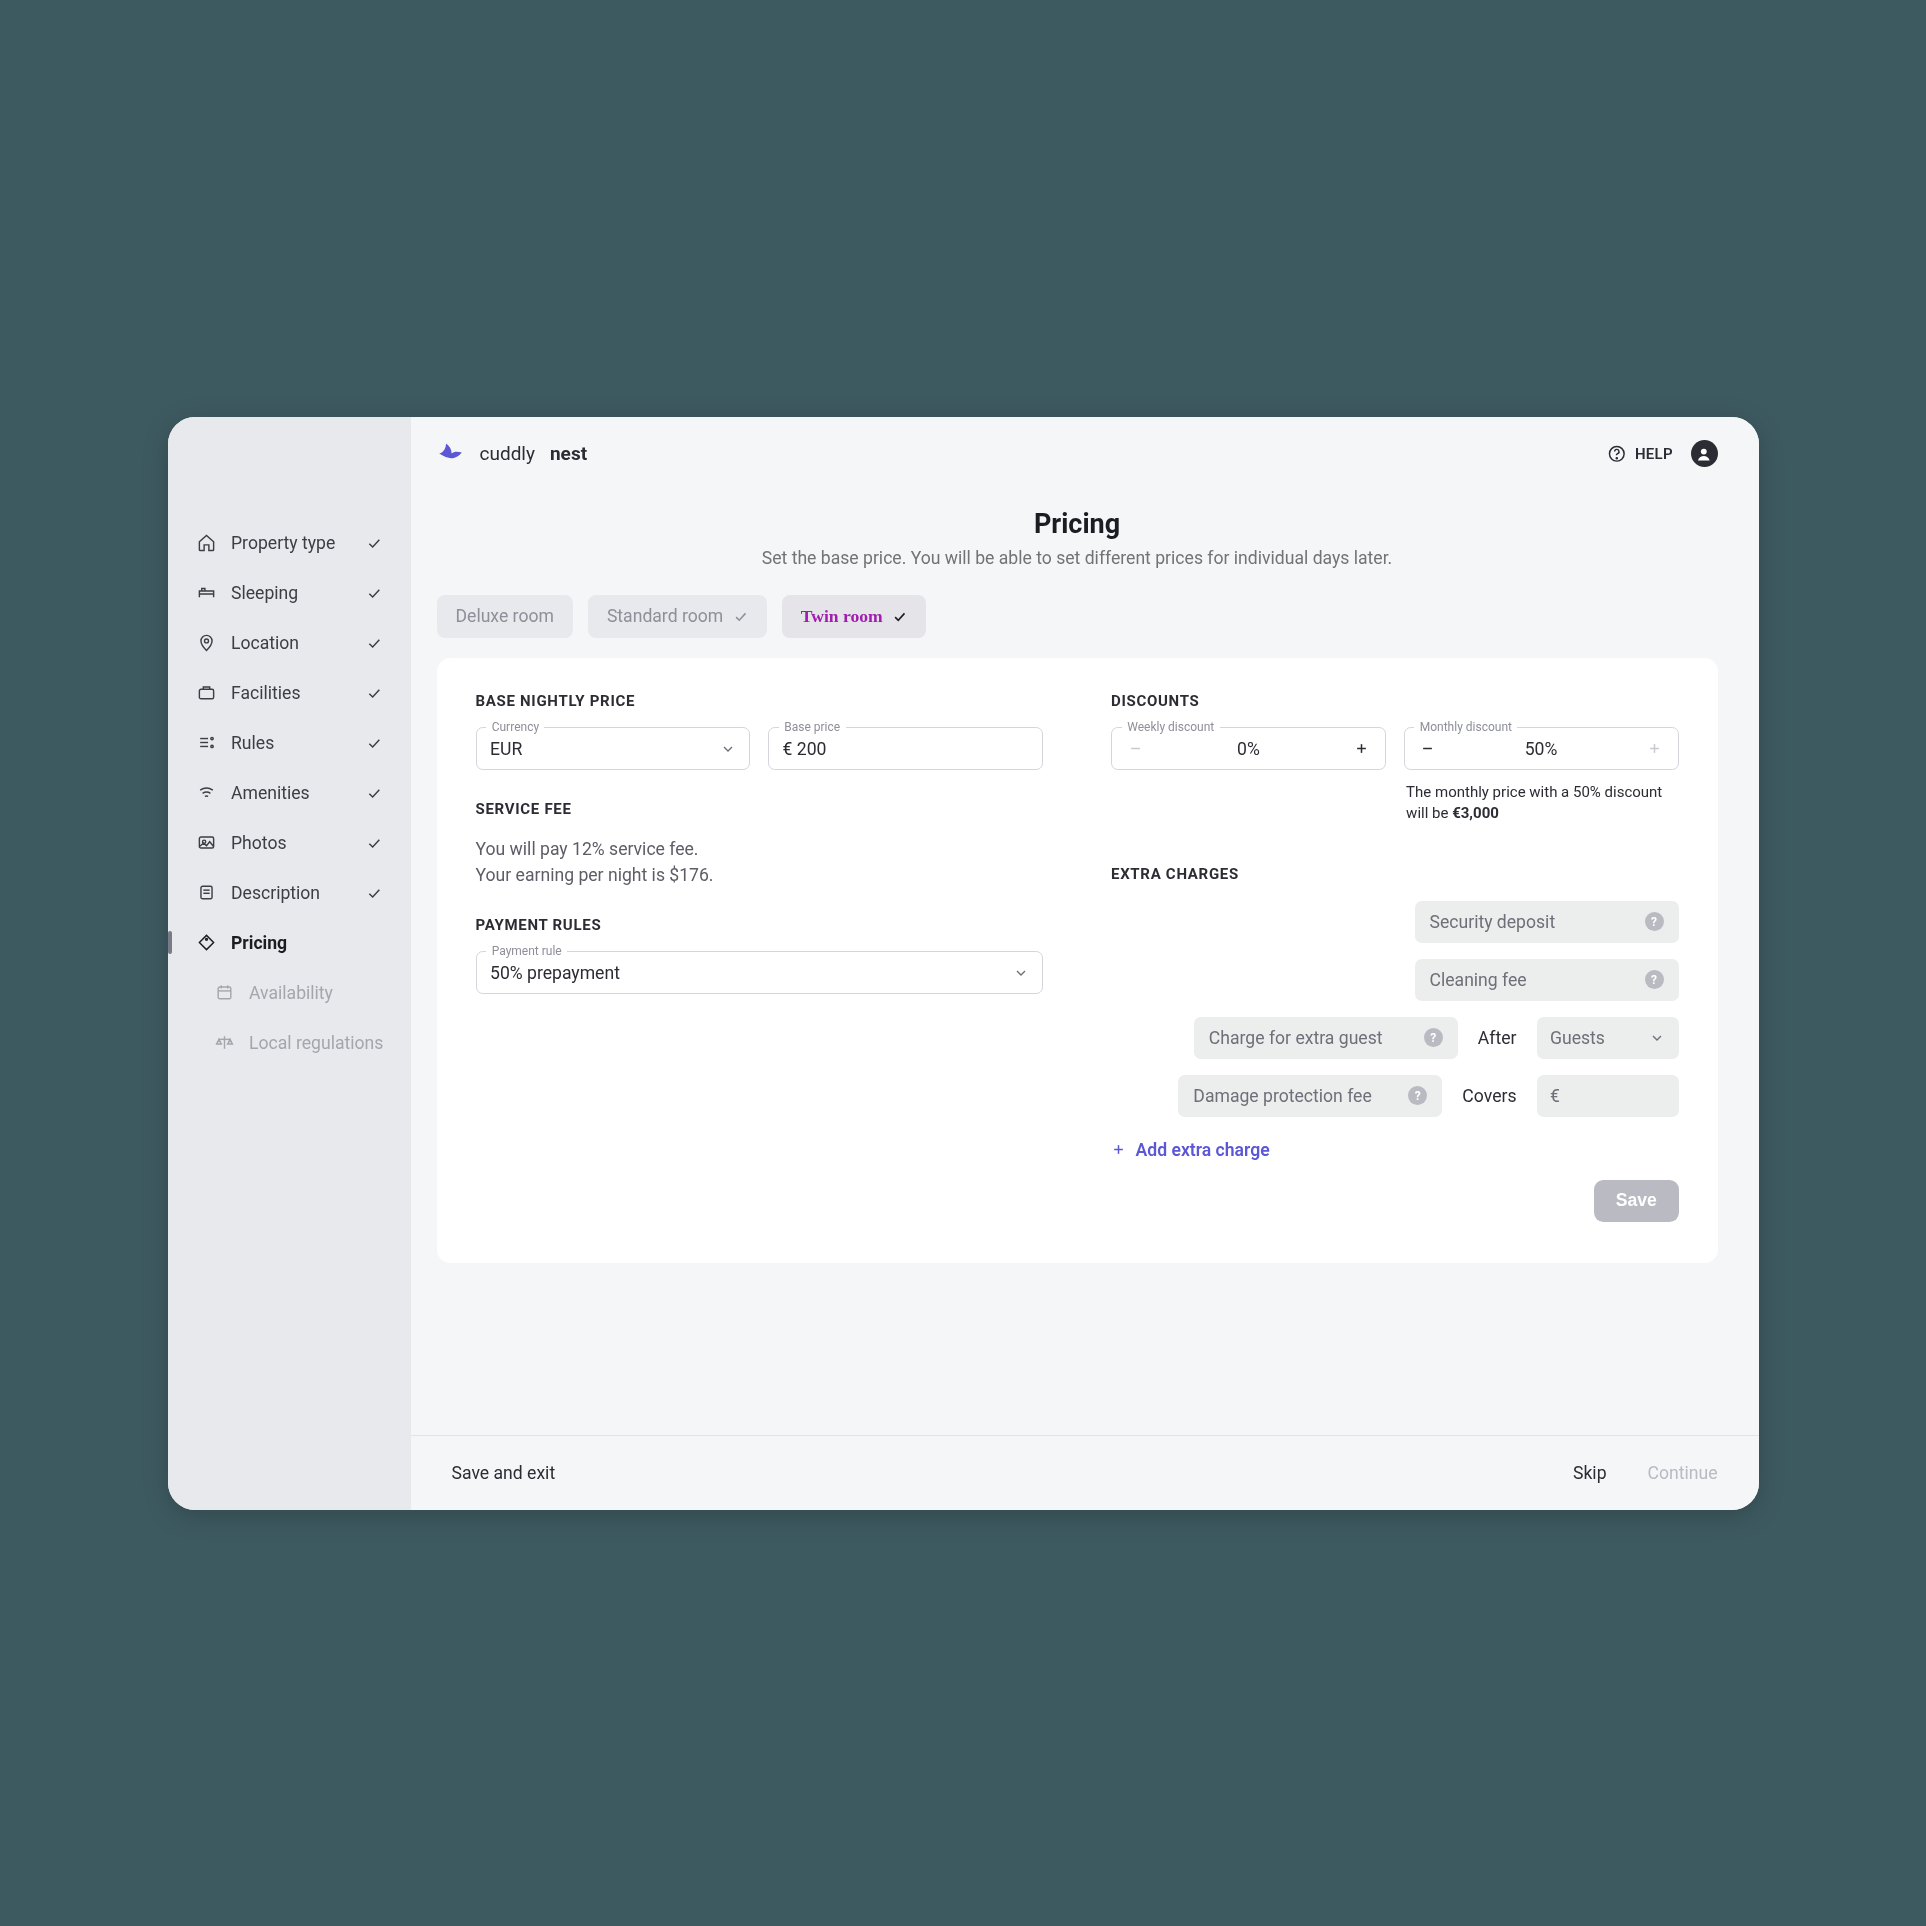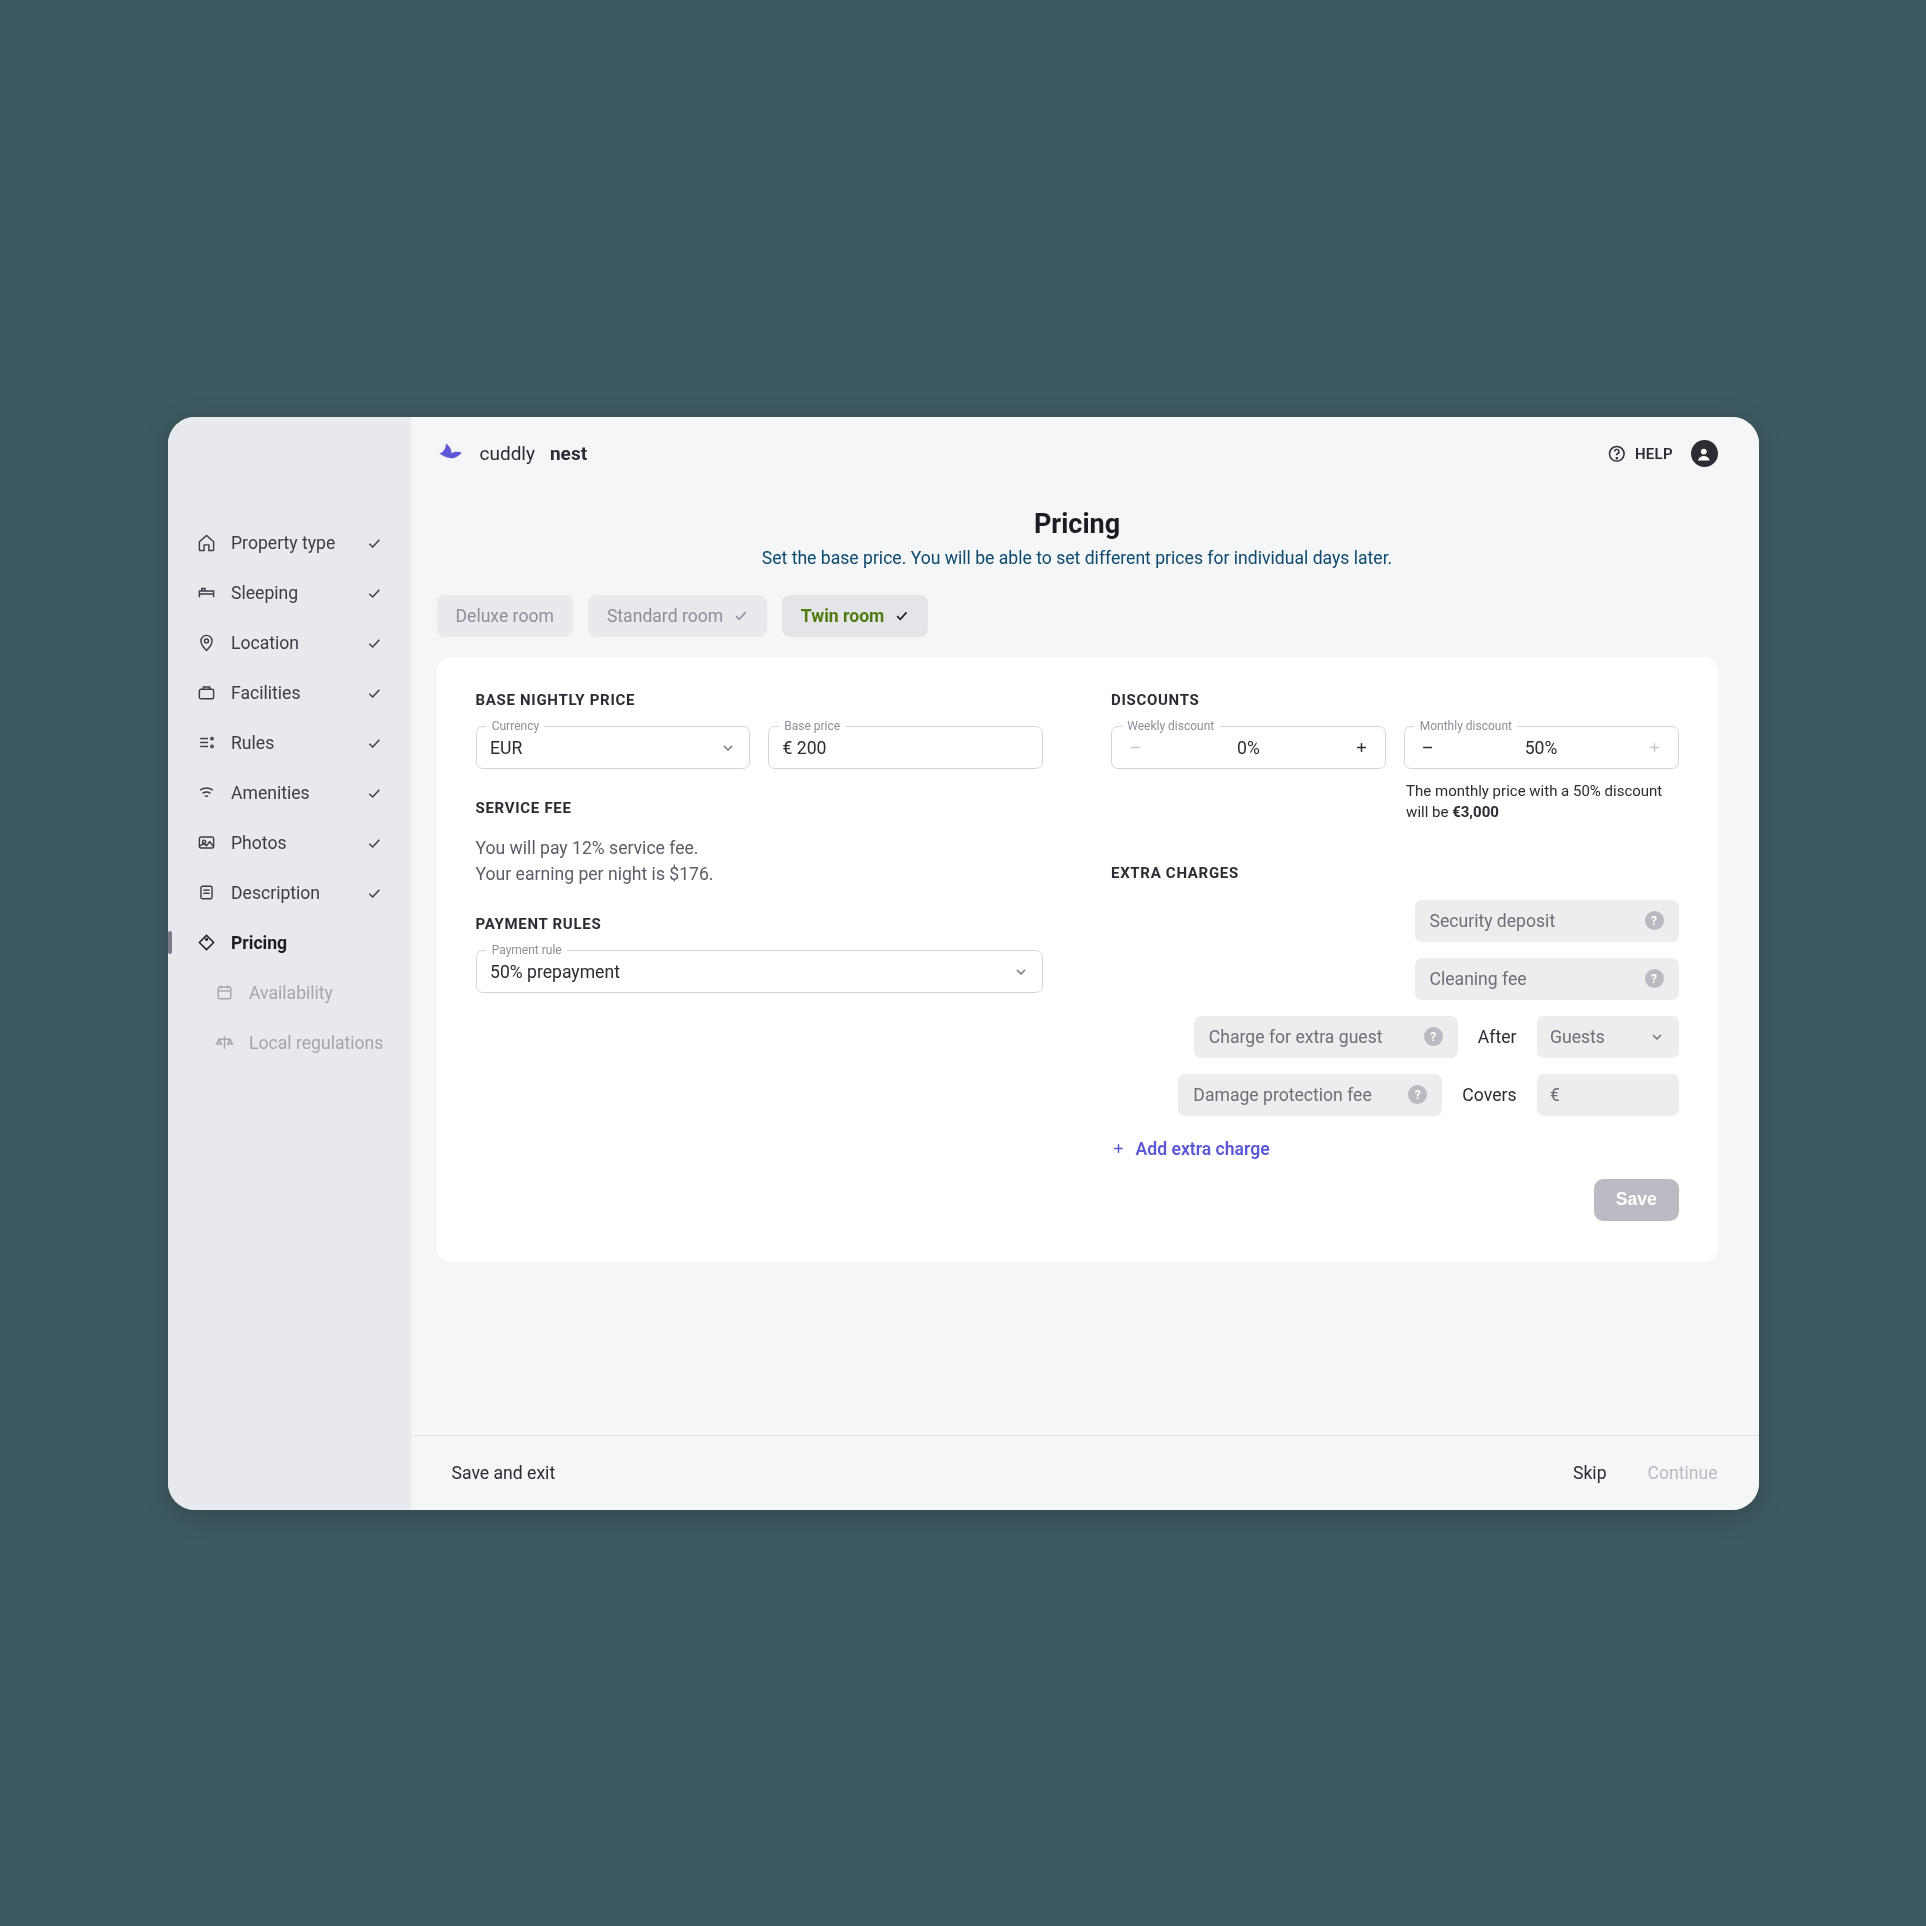--- a/index.html
+++ b/index.html
@@ -131,43 +131,44 @@
   .page-title {
     text-align: center;
     font-size: 27px;
     font-weight: 700;
     color: #1c1c22;
     margin-bottom: 8px;
   }
   .page-subtitle {
     text-align: center;
     font-size: 17.6px;
-    color: #0c4a6e;
+    color: #737373;
     margin-bottom: 27px;
   }
   .room-tabs {
     display: flex;
     gap: 15px;
     margin-bottom: 20px;
   }
   .room-tab {
     background: #e8e9ec;
     border-radius: 8px;
     padding: 10.8px 19px;
     font-size: 17.6px;
     color: #8e8f99;
     display: flex;
     align-items: center;
     gap: 9.5px;
     cursor: pointer;
   }
   .room-tab.active {
-    color: #4d7c0f;
+    color: #a21caf;
     font-weight: 700;
     background: #e5e5e9;
+    font-family: Liberation Serif, serif;
   }
   
   .card {
     background: #fff;
     border-radius: 13.5px;
     padding: 34px 39px 41px 39px;
     display: grid;
     grid-template-columns: 1fr 1fr;
     column-gap: 68px;
   }

